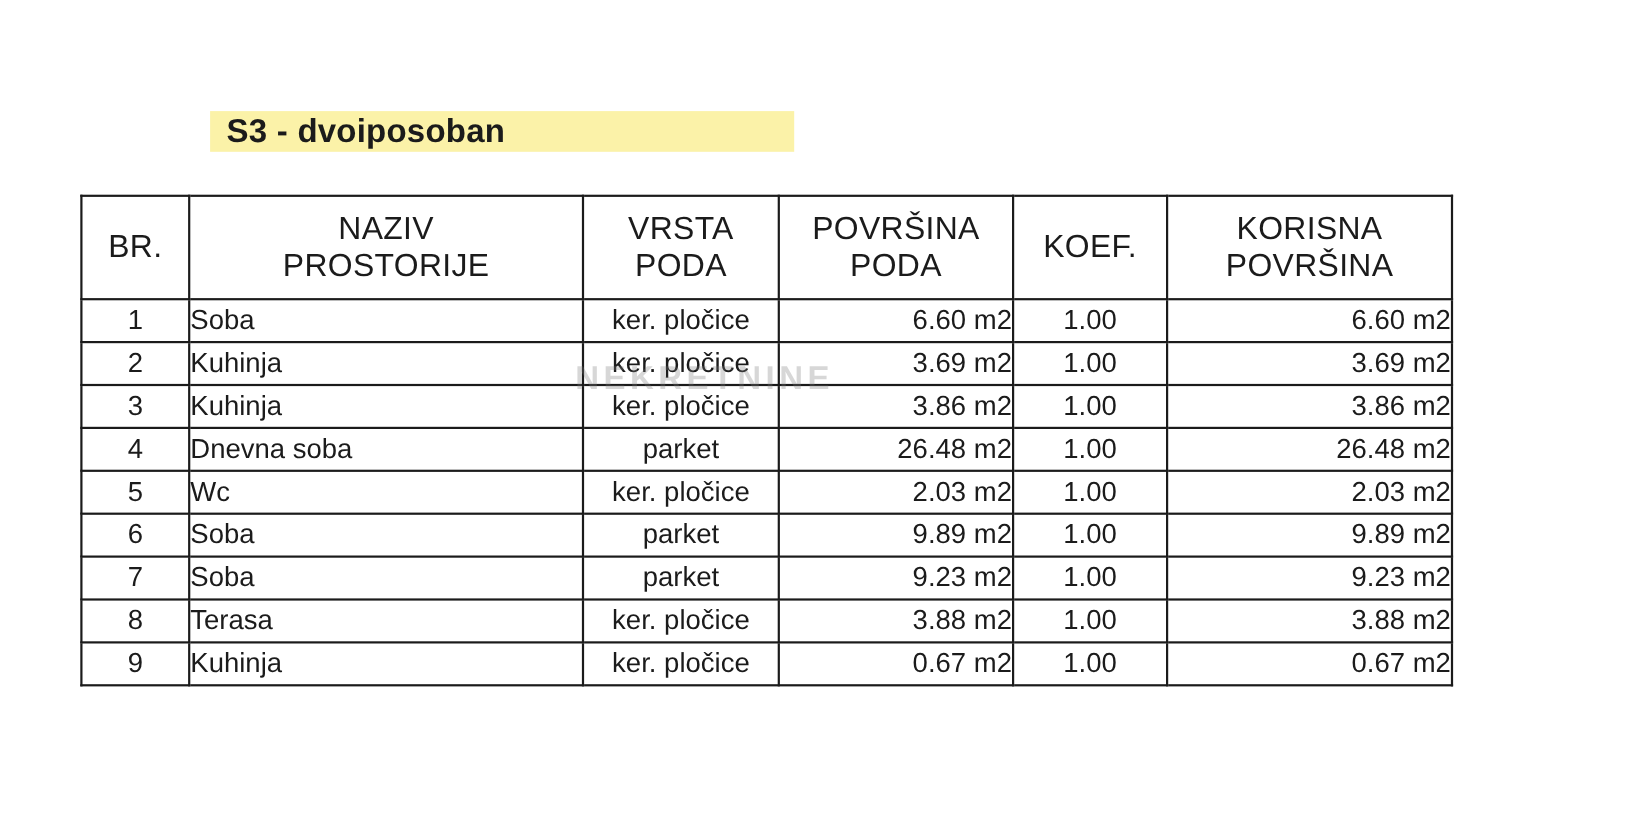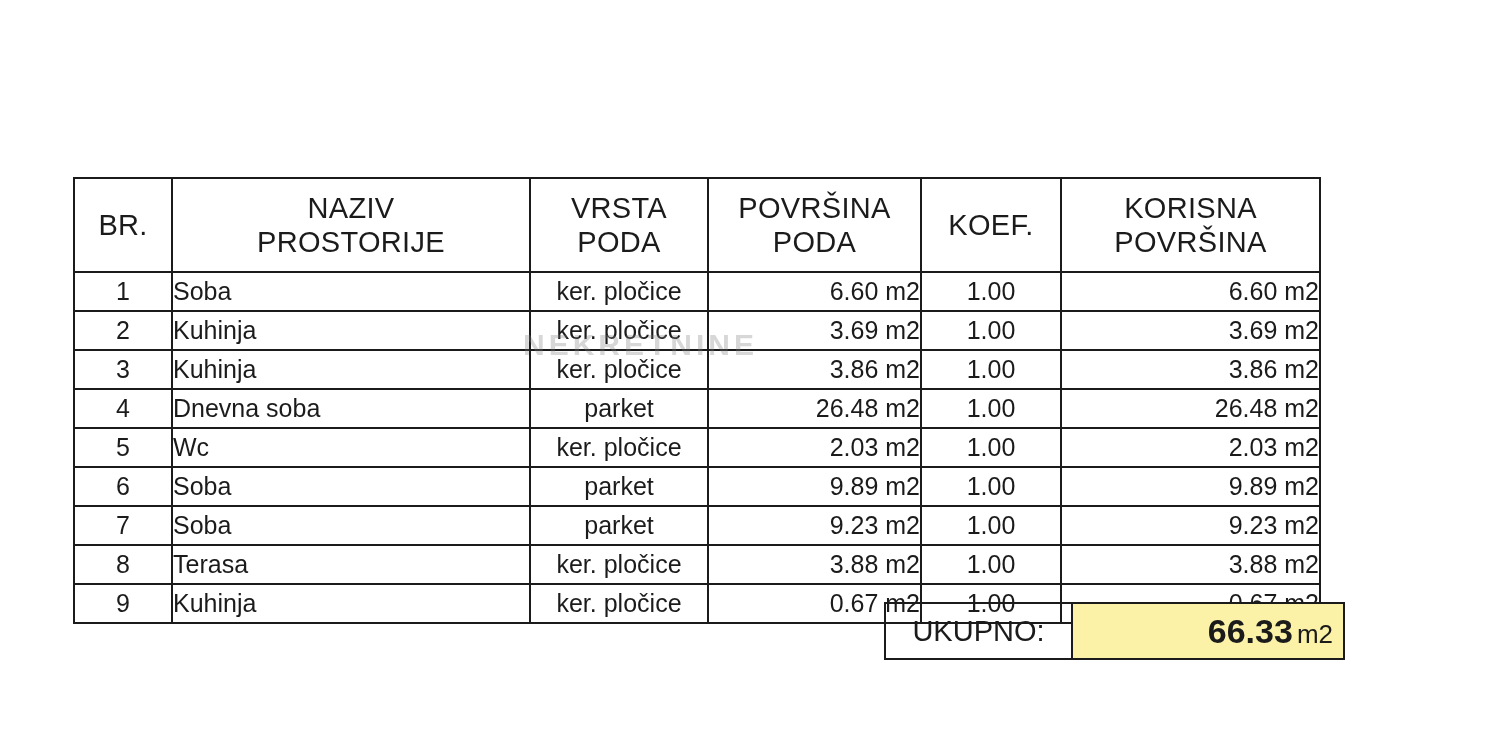--- a/index.html
+++ b/index.html
@@ -151,20 +151,23 @@
     font-size: 26px;
     font-weight: normal;
     padding-left: 4px;
   }
 </style>
 </head>
 <body>
 
 <div class="sheet">
 
+  <div class="title-wrap">
+    <span class="title-text">S3 - dvoiposoban</span>
+  </div>
 
   <div class="watermark">
     <div class="wm-sub">NEKRETNINE</div>
   </div>
 
   <table class="tbl">
     <colgroup>
       <col class="c-br">
         <col class="c-name">
         <col class="c-floor">
@@ -266,22 +269,14 @@
         <td class="cell-center">9</td>
         <td class="cell-left">Kuhinja</td>
         <td class="cell-center">ker. pločice</td>
         <td class="cell-right">0.67 m2</td>
         <td class="cell-center">1.00</td>
         <td class="cell-right">0.67 m2</td>
       </tr>
     </tbody>
   </table>
 
-  <table class="total">
-    <tbody>
-      <tr>
-        <td class="t-label">UKUPNO:</td>
-        <td class="t-value"><span>66.33</span><span class="unit">m2</span></td>
-      </tr>
-    </tbody>
-  </table>
 
 </div>
 
 </body></html>

